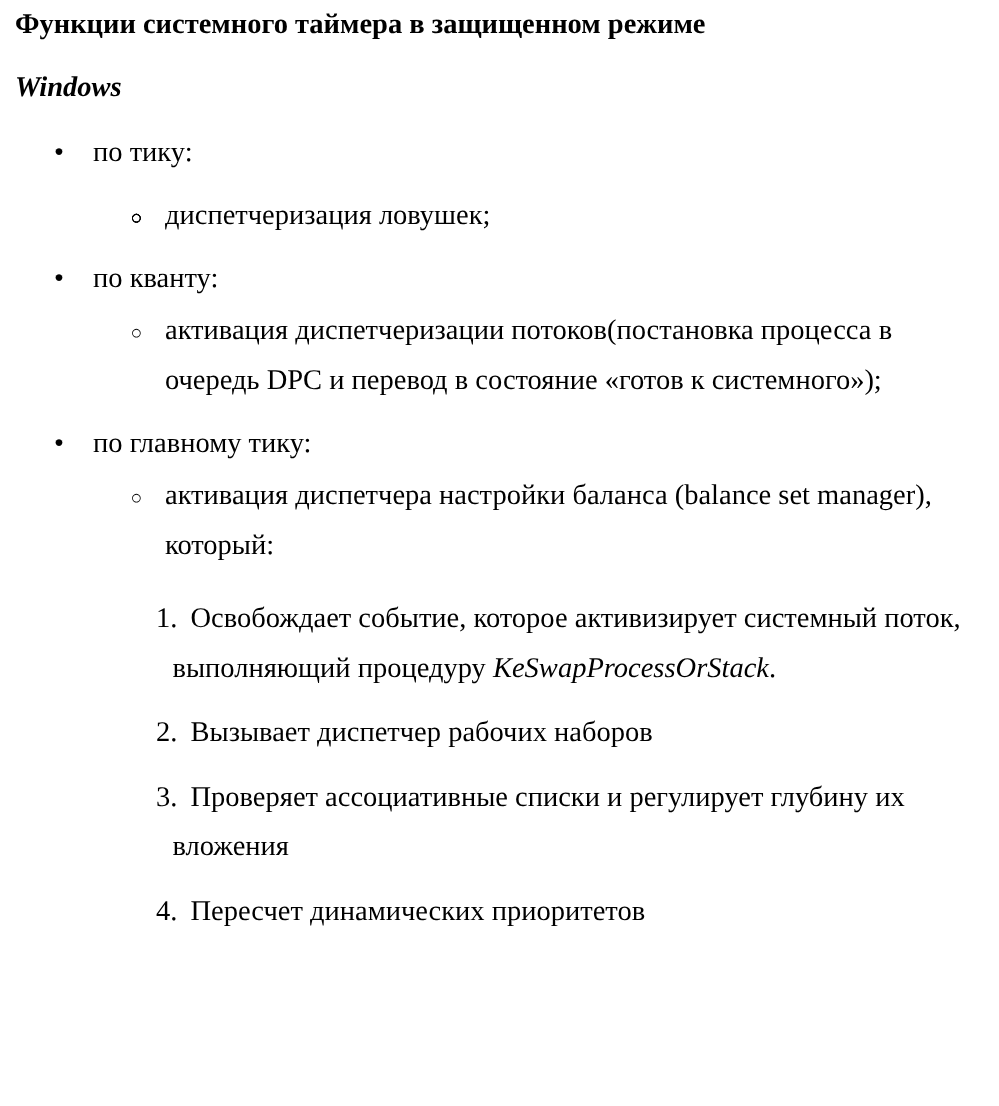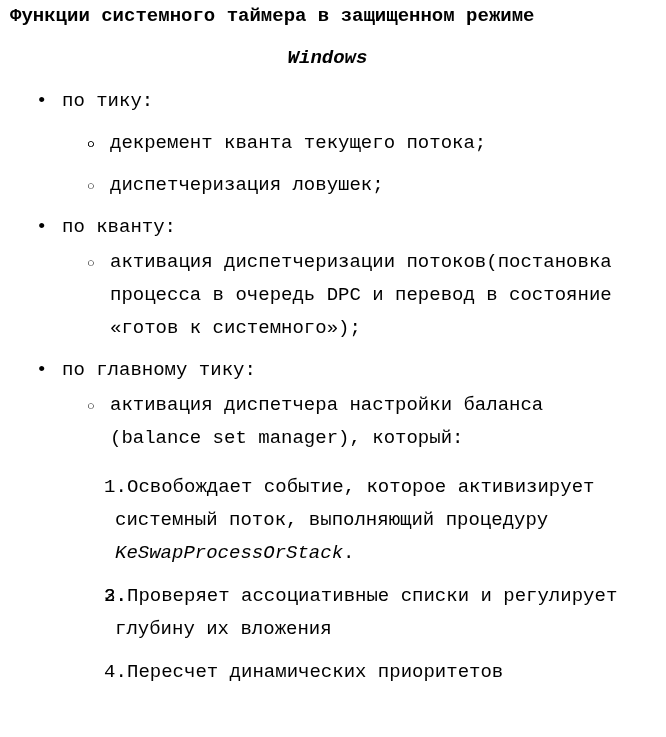--- a/index.html
+++ b/index.html
@@ -6,35 +6,34 @@
   body {
     width: 666px;
     height: 737px;
     overflow: hidden;
     background: #ffffff;
     color: #000000;
     font-family: "Liberation Serif", "DejaVu Serif", serif;
     font-size: 19px;
     line-height: 33px;
   }
-  .page { width: 666px; height: 633px; position: relative; font-family: Liberation Mono, monospace; }
+  .page { width: 666px; height: 633px; position: relative; }
 
   .doc-title {
     margin: 0 21px 0 10px;
     font-weight: bold;
     font-size: 19px;
     line-height: 33px;
   }
   .doc-subtitle {
     margin: 9px 21px 0 10px;
     font-weight: bold;
     font-style: italic;
     font-size: 19px;
     line-height: 33px;
-    text-align: center;
   }
 
   ul.l1 { list-style: none; margin: 10px 0 0 0; padding: 0; }
   ul.l1 > li { position: relative; }
   .l1-line { position: relative; padding-left: 62px; margin-bottom: 2px; margin-right: 21px; }
   .m1 {
     position: absolute; left: 36px; top: 0;
     font-size: 19px; line-height: 33px;
   }
 
@@ -81,21 +80,20 @@
       </div>
       <ul class="l2">
         <li>
           <span class="m2">○</span>
         </li>
         <li>
           <span class="m2">○</span>
         </li>
         <li>
           <span class="m2">○</span>
-          <span>декремент кванта текущего потока;</span>
         </li>
         <li>
           <span class="m2">○</span>
           <span>диспетчеризация ловушек;</span>
         </li>
       </ul>
     </li>
 
     <li>
       <div class="l1-line">
@@ -121,20 +119,21 @@
           <span>активация диспетчера настройки баланса (balance set manager), который:</span>
         </li>
       </ul>
       <ol class="nums">
         <li>
           <span class="num">1.</span>
           <span>Освобождает событие, которое активизирует системный поток, выполняющий процедуру </span><span class="it">KeSwapProcessOrStack</span><span>.</span>
         </li>
         <li>
           <span class="num">2.</span>
+          <span>Вызывает диспетчер рабочих наборов</span>
         </li>
         <li>
           <span class="num">3.</span>
           <span>Проверяет ассоциативные списки и регулирует глубину их вложения</span>
         </li>
         <li>
           <span class="num">4.</span>
           <span>Пересчет динамических приоритетов</span>
         </li>
       </ol>

